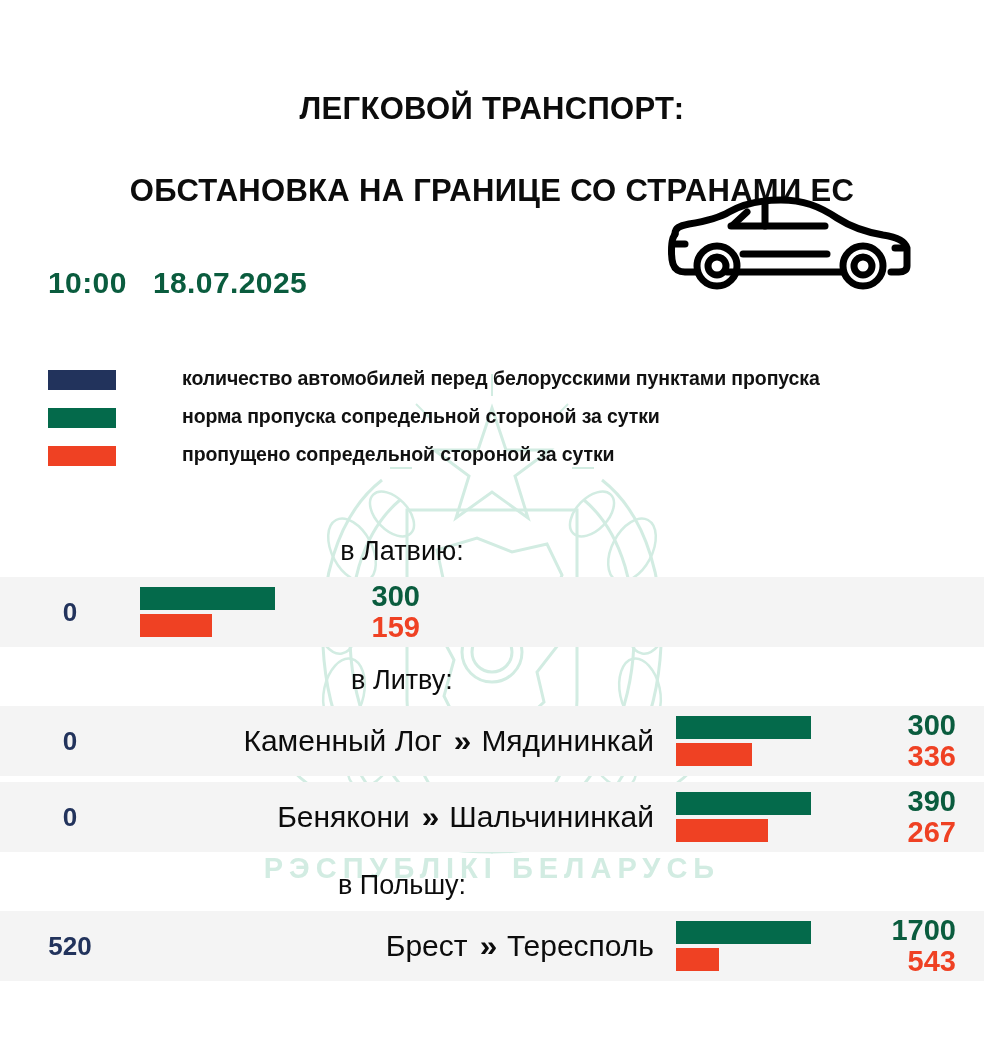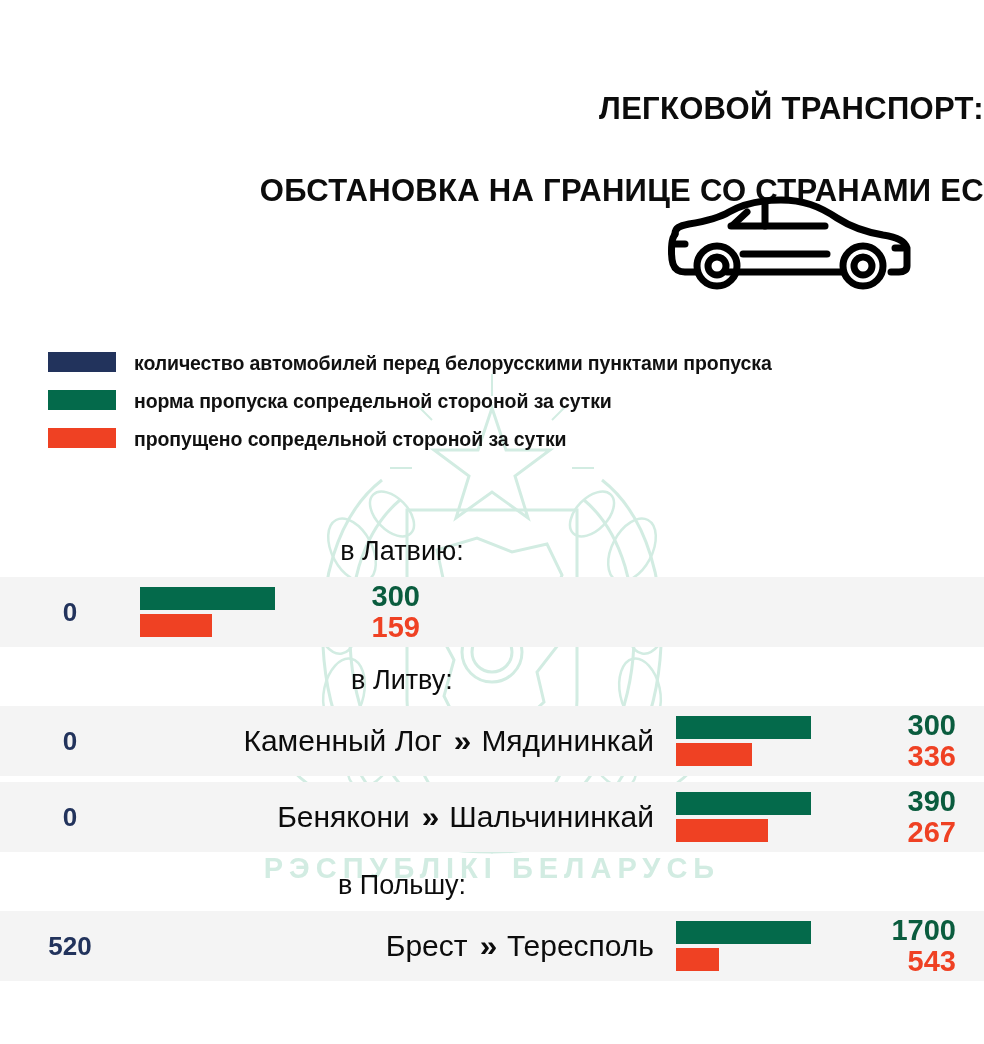--- a/index.html
+++ b/index.html
@@ -32,21 +32,21 @@
   
   .page {
     position: relative;
     z-index: 2;
     width: 984px;
     height: 1044px;
   }
 
   
   .title {
-    text-align: right;
+    text-align: center;
     color: #0c0c0c;
     font-weight: bold;
     font-size: 31px;
     line-height: 1.32;
     letter-spacing: 0.3px;
     padding-top: 48px;
     white-space: pre-line;
   }
   .title-line2 { font-size: 31px; }
 
@@ -74,22 +74,23 @@
 
   
   .legend {
     position: absolute;
     left: 48px;
     top: 352px;
     width: 900px;
   }
   .legend-row {
     display: flex;
-    align-items: flex-start;
+    align-items: flex-end;
     height: 38px;
+    gap: 48px;
   }
   .legend-swatch {
     width: 68px;
     height: 20px;
     flex: 0 0 68px;
   }
   .legend-label {
     margin-left: 18px;
     font-size: 19.5px;
     font-weight: bold;
@@ -258,20 +259,21 @@
         <path d="M76 40 L170 40"></path>
         <path d="M110 18 L110 40"></path>
         <path d="M92 26 L78 39"></path>
         <path d="M88 68 L172 68"></path>
         <path d="M20 58 L30 58"></path>
         <path d="M248 62 L240 62"></path>
       </g>
     </svg>
   </div>
 
+  <div class="timestamp">10:00   18.07.2025</div>
 
   <div class="legend">
     <div class="legend-row">
       <span class="legend-swatch" style="background:#22335c"></span>
       <span class="legend-label">количество автомобилей перед белорусскими пунктами пропуска</span>
     </div>
     <div class="legend-row">
       <span class="legend-swatch" style="background:#046a4b"></span>
       <span class="legend-label">норма пропуска сопредельной стороной за сутки</span>
     </div>

